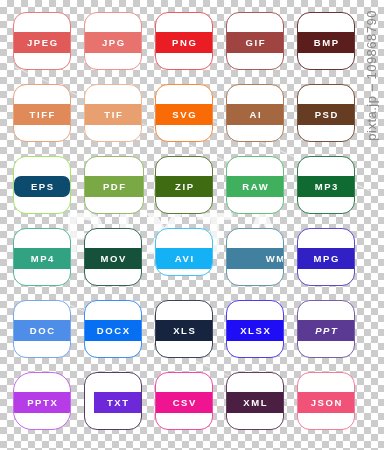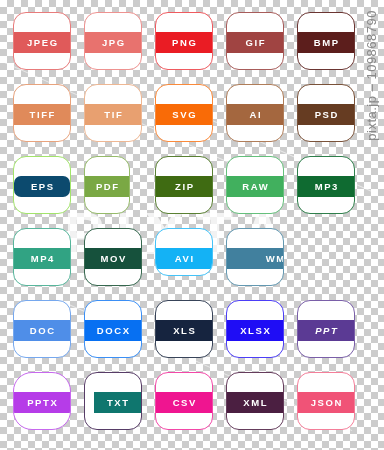--- a/index.html
+++ b/index.html
@@ -177,21 +177,21 @@
       <div class="icon" style="left: 297px; top: 84px; width: 58px; height: 58px; border-color: rgb(122, 82, 57);">
         <div class="band" style="background-color: rgb(102, 60, 34);">
           <span class="label">PSD</span>
         </div>
       </div>
       <div class="icon" style="left: 13px; top: 156px; width: 58px; height: 58px; border-color: rgb(163, 228, 107);">
         <div class="band" style="background-color: #0c4a6e; border-radius: 7px;">
           <span class="label">EPS</span>
         </div>
       </div>
-      <div class="icon" style="left: 84px; top: 156px; width: 46px; height: 58px; border-color: rgb(150, 187, 106);">
+      <div class="icon" style="left: 84px; top: 156px; width: 60px; height: 58px; border-color: rgb(150, 187, 106);">
         <div class="band" style="background-color: rgb(122, 168, 68);">
           <span class="label">PDF</span>
         </div>
       </div>
       <div class="icon" style="left: 155px; top: 156px; width: 58px; height: 58px; border-color: rgb(90, 129, 51);">
         <div class="band" style="background-color: rgb(63, 107, 18);">
           <span class="label">ZIP</span>
         </div>
       </div>
       <div class="icon" style="left: 226px; top: 156px; width: 58px; height: 58px; border-color: rgb(101, 192, 124);">
@@ -217,20 +217,25 @@
       <div class="icon" style="left: 155px; top: 228px; width: 58px; height: 48px; border-color: rgb(69, 195, 248);">
         <div class="band" style="background-color: rgb(20, 178, 245);">
           <span class="label">AVI</span>
         </div>
       </div>
       <div class="icon" style="left: 226px; top: 228px; width: 58px; height: 58px; border-color: rgb(99, 152, 177);">
         <div class="band" style="background-color: rgb(65, 128, 158); padding-left: 48px;">
           <span class="label">WMV</span>
         </div>
       </div>
+      <div class="icon" style="left: 297px; top: 228px; width: 58px; height: 58px; border-color: rgb(90, 75, 208);">
+        <div class="band" style="background-color: rgb(49, 32, 196);">
+          <span class="label">MPG</span>
+        </div>
+      </div>
       <div class="icon" style="left: 13px; top: 300px; width: 58px; height: 58px; border-color: rgb(118, 168, 238);">
         <div class="band" style="background-color: rgb(79, 142, 232);">
           <span class="label">DOC</span>
         </div>
       </div>
       <div class="icon" style="left: 84px; top: 300px; width: 58px; height: 58px; border-color: rgb(59, 143, 245);">
         <div class="band" style="background-color: rgb(7, 112, 242);">
           <span class="label">DOCX</span>
         </div>
       </div>
@@ -248,21 +253,21 @@
         <div class="band" style="background-color: rgb(91, 58, 148); font-style: italic;">
           <span class="label">PPT</span>
         </div>
       </div>
       <div class="icon" style="left: 13px; top: 372px; width: 58px; height: 58px; border-color: rgb(199, 104, 238); border-radius: 19px;">
         <div class="band" style="background-color: rgb(182, 60, 232);">
           <span class="label">PPTX</span>
         </div>
       </div>
       <div class="icon" style="left: 84px; top: 372px; width: 58px; height: 58px; border-color: rgb(87, 60, 103);">
-        <div class="band" style="background-color: #0f766e; margin-left: 9px;">
+        <div class="band" style="background-color: #6d28d9; margin-left: 9px;">
           <span class="label">TXT</span>
         </div>
       </div>
       <div class="icon" style="left: 155px; top: 372px; width: 58px; height: 58px; border-color: rgb(243, 72, 168);">
         <div class="band" style="background-color: rgb(239, 21, 144);">
           <span class="label">CSV</span>
         </div>
       </div>
       <div class="icon" style="left: 226px; top: 372px; width: 58px; height: 58px; border-color: rgb(101, 60, 92);">
         <div class="band" style="background-color: rgb(75, 31, 65);">

